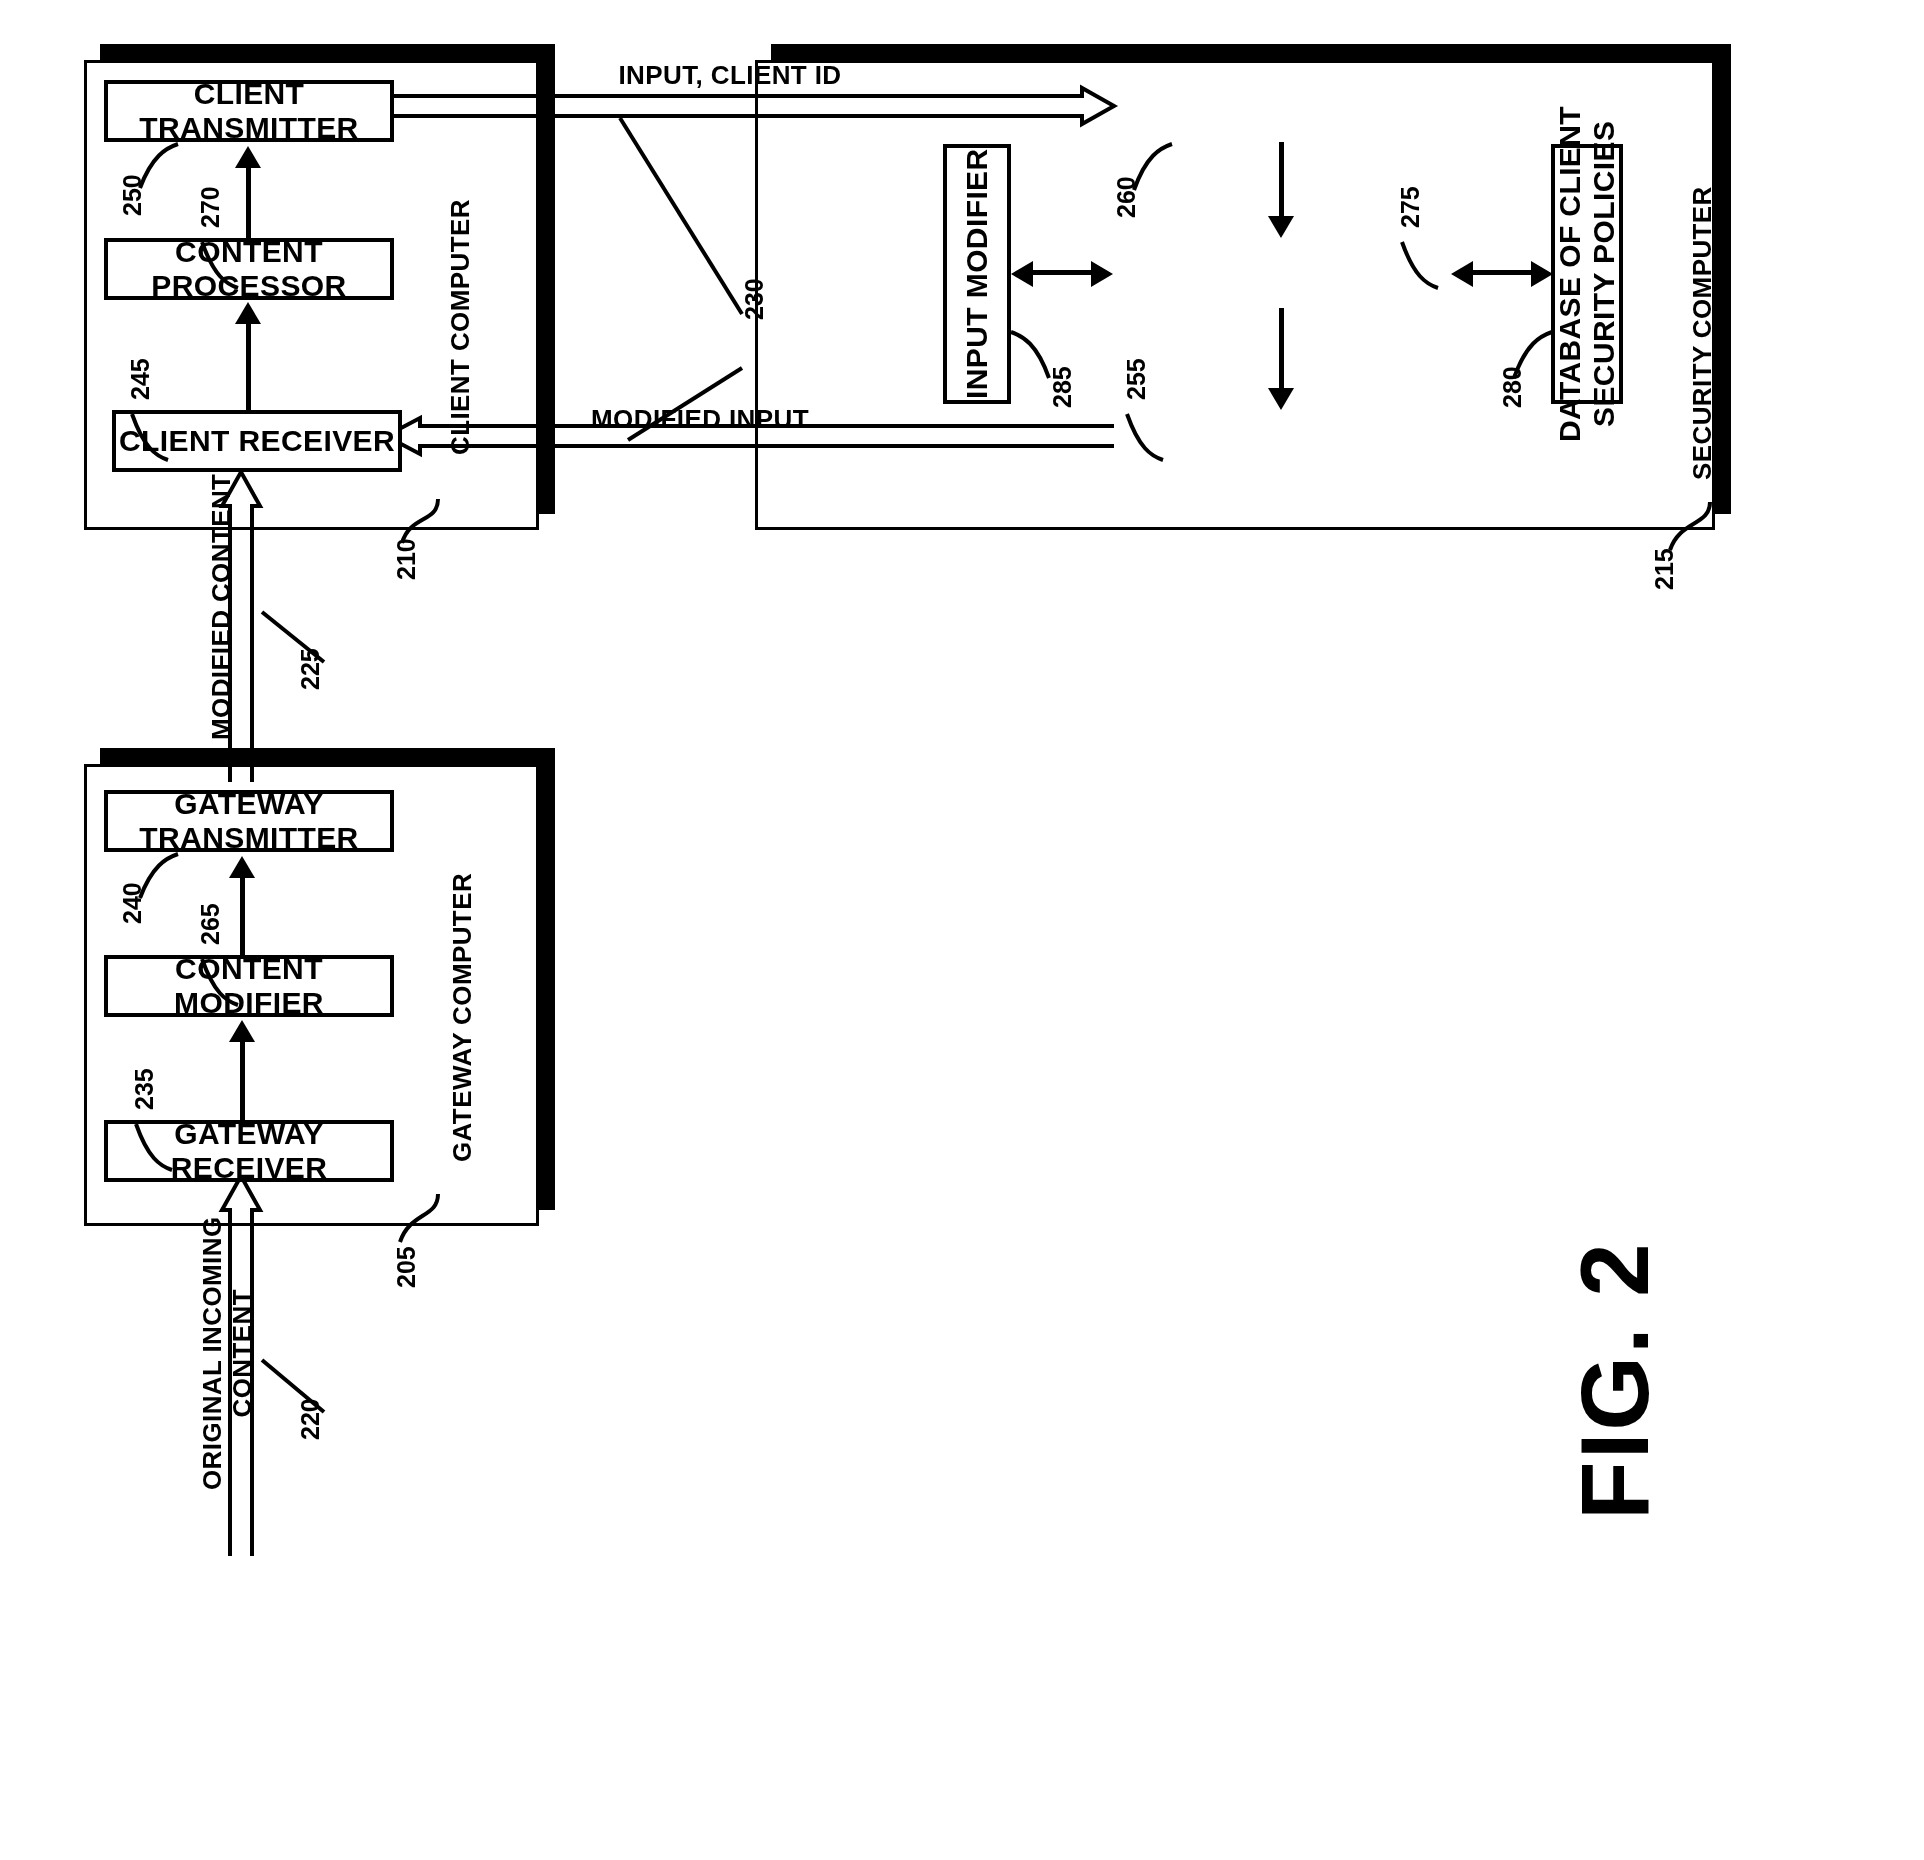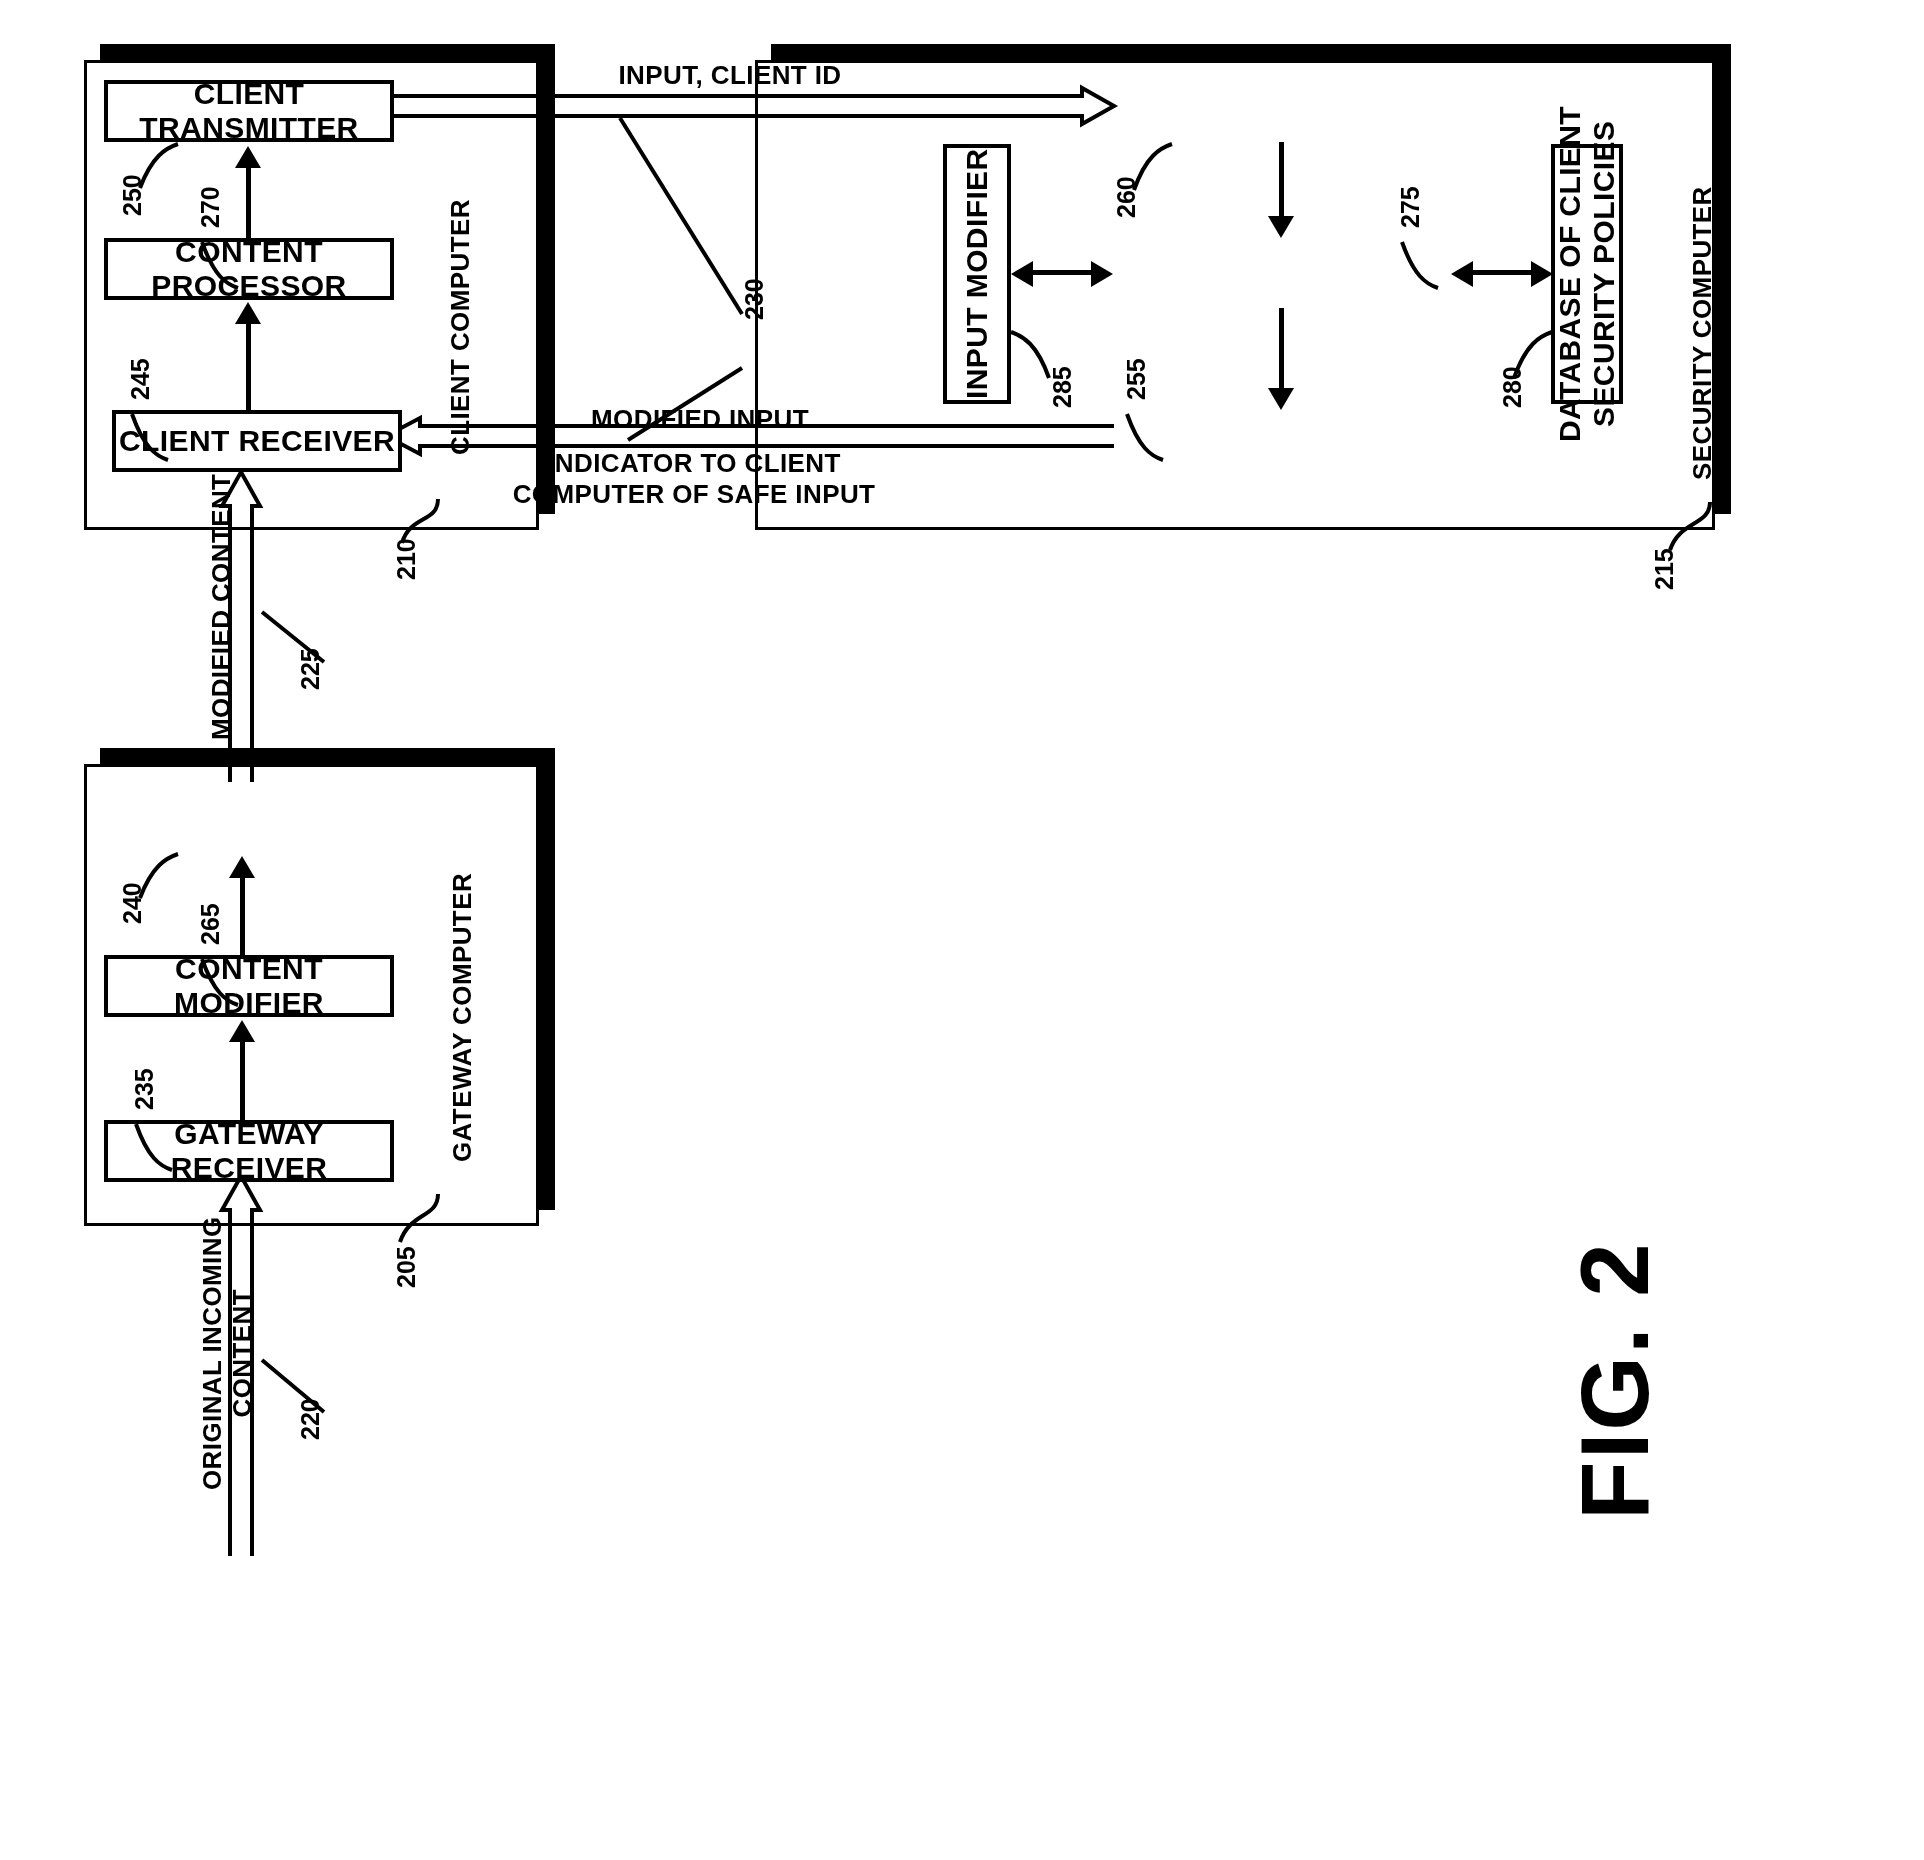--- a/index.html
+++ b/index.html
@@ -156,32 +156,31 @@
   <svg class="leader" style="left:620px;top:118px;width:150px;height:320px;">
     <path d="M0,0 L122,196"></path>
     <path d="M122,250 L8,322"></path>
   </svg>
   <div class="refnum" style="left:740px;top:320px;">230</div>
 
   <svg class="svgl" style="left:386px;top:418px;width:728px;height:46px;">
     <polyline points="728,8 34,8 34,0 0,18 34,36 34,28 728,28" stroke="#000" stroke-width="4" fill="#fff"></polyline>
   </svg>
   <div class="hlabel" style="left:490px;top:404px;width:420px;">MODIFIED INPUT</div>
-  <div class="hlabel" style="left:474px;top:448px;width:440px;">INDICATOR TO CLIENT
-COMPUTER OF SAFE INPUT</div>
 
   <div class="container-shadow" style="left:100px;top:748px;width:455px;height:462px;"></div>
   <div class="container" style="left:84px;top:764px;width:455px;height:462px;"></div>
 
   <div class="vlabel" style="left:447px;top:1162px;">GATEWAY COMPUTER</div>
   <svg class="leader" style="left:378px;top:1192px;width:74px;height:72px;">
     <path d="M60,2 C60,26 32,20 22,50"></path>
   </svg>
   <div class="refnum" style="left:392px;top:1288px;">205</div>
 
+  <div class="box" style="left:104px;top:790px;width:290px;height:62px;">GATEWAY TRANSMITTER</div>
   <svg class="leader" style="left:118px;top:852px;width:70px;height:60px;">
     <path d="M60,2 C48,6 34,14 22,46"></path>
   </svg>
   <div class="refnum" style="left:118px;top:924px;">240</div>
 
   <div class="box" style="left:104px;top:955px;width:290px;height:62px;">CONTENT MODIFIER</div>
   <svg class="leader" style="left:180px;top:949px;width:70px;height:62px;">
     <path d="M58,56 C46,52 34,44 22,10"></path>
   </svg>
   <div class="refnum" style="left:196px;top:945px;">265</div>

